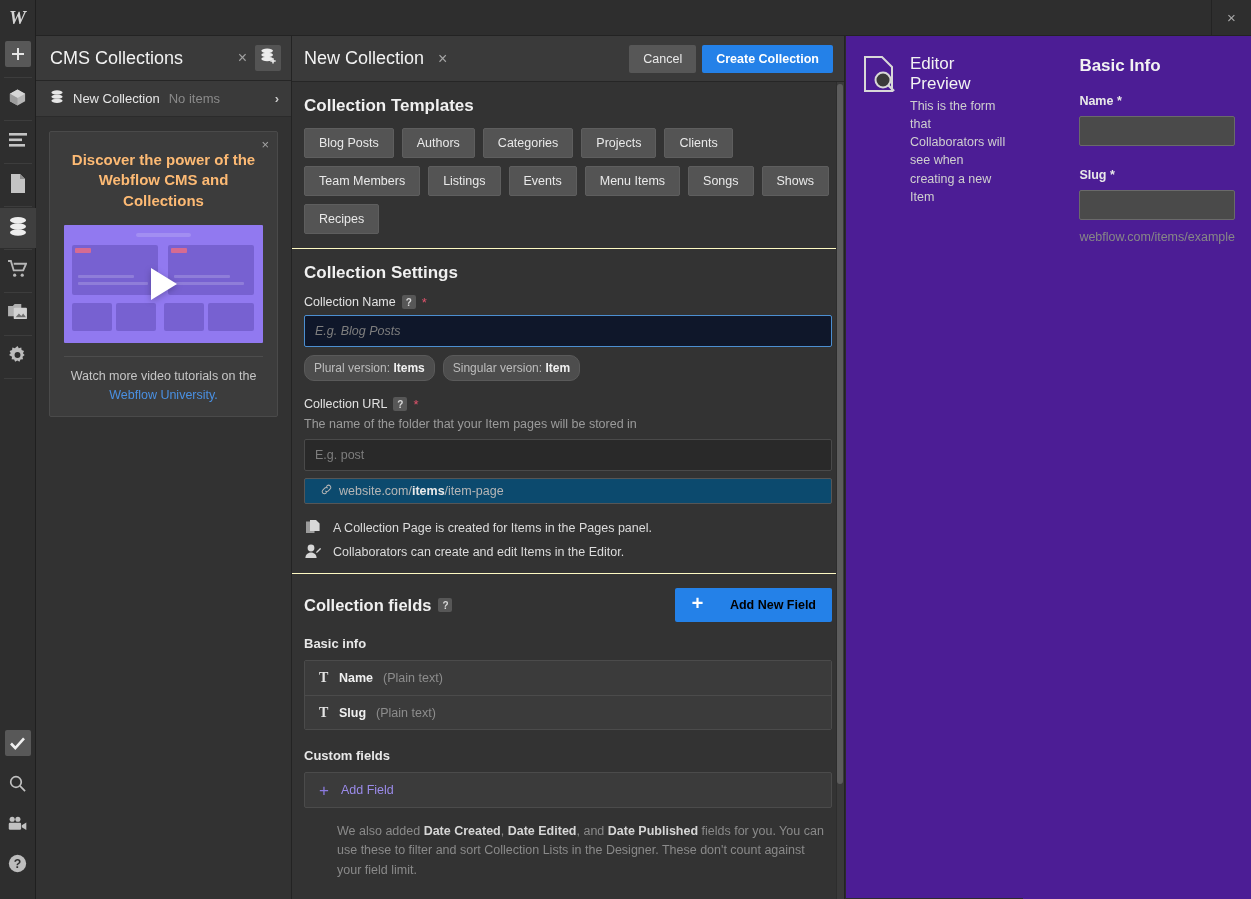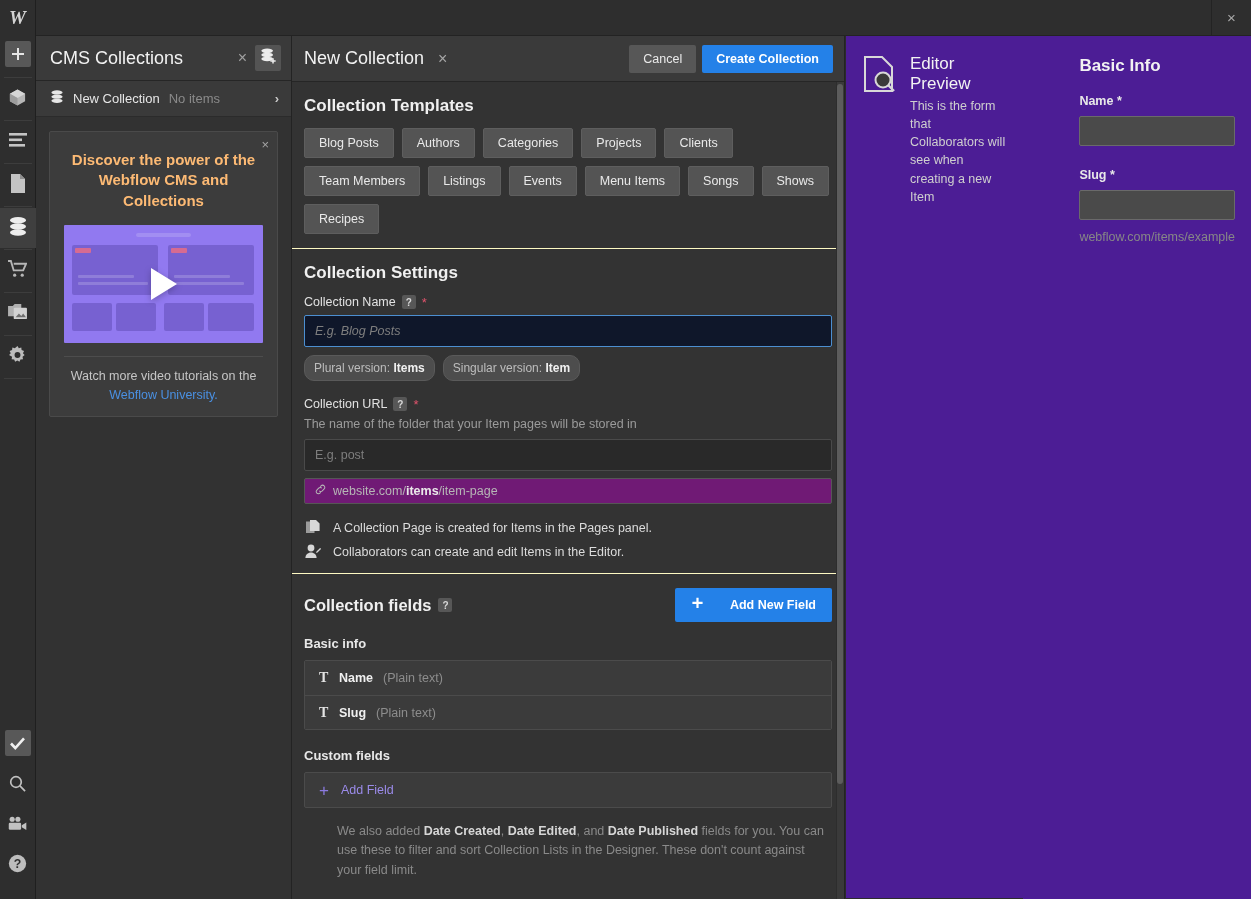--- a/index.html
+++ b/index.html
@@ -215,35 +215,35 @@
   .input.focused { border-color: #4c8fd1; background: #0f172a; font-style: italic; }
 
   .versions { display: flex; gap: 8px; margin-top: 8px; }
   .vchip {
     background: #4d4d4d; border: 1px solid #5a5a5a; border-radius: 10px;
     color: #bdbdbd; font-size: 12px; padding: 5px 9px;
   }
   .vchip b { color: #f0f0f0; }
 
   .urlpreview {
-    margin-top: 7px; height: 26px; background: #701a75;
+    margin-top: 7px; height: 26px; background: #0c4a6e;
     border: 1px solid #565656; border-radius: 2px;
     display: flex; align-items: center; gap: 7px;
-    padding: 0 10px; color: #b6b6b6; font-size: 12.5px;
+    padding: 0 16px; color: #b6b6b6; font-size: 12.5px;
   }
   .urlpreview b { color: #e9e9e9; }
 
   .notes { margin-top: 16px; display: flex; flex-direction: column; gap: 9px; }
   .note { display: flex; align-items: center; gap: 11px; color: #dcdcdc; font-size: 12.5px; }
   .note-ico { width: 18px; display: flex; justify-content: center; color: #cfcfcf; }
 
   .cf-head { display: flex; align-items: center; margin-bottom: 14px; }
   .cf-head .sec-title { margin: 0; display: flex; align-items: center; gap: 7px; }
   .btn-add {
-    margin-left: auto; background: #2481e8; color: #ffffff; border: none;
+    margin-left: auto; background: #2481e8; color: #000000; border: none;
     border-radius: 2px; font-size: 12.5px; font-weight: bold;
     padding: 9px 16px; cursor: pointer; display: flex; align-items: center; gap: 26px;
     font-family: "Liberation Sans", sans-serif;
   }
   .grouplabel { color: #e8e8e8; font-size: 13px; font-weight: bold; margin: 4px 0 9px 0; }
 
   .fieldrows { border: 1px solid #4b4b4b; border-radius: 2px; overflow: hidden; }
   .fieldrow {
     height: 34px; display: flex; align-items: center; gap: 10px;
     padding: 0 14px; background: #3b3b3b; cursor: pointer;

